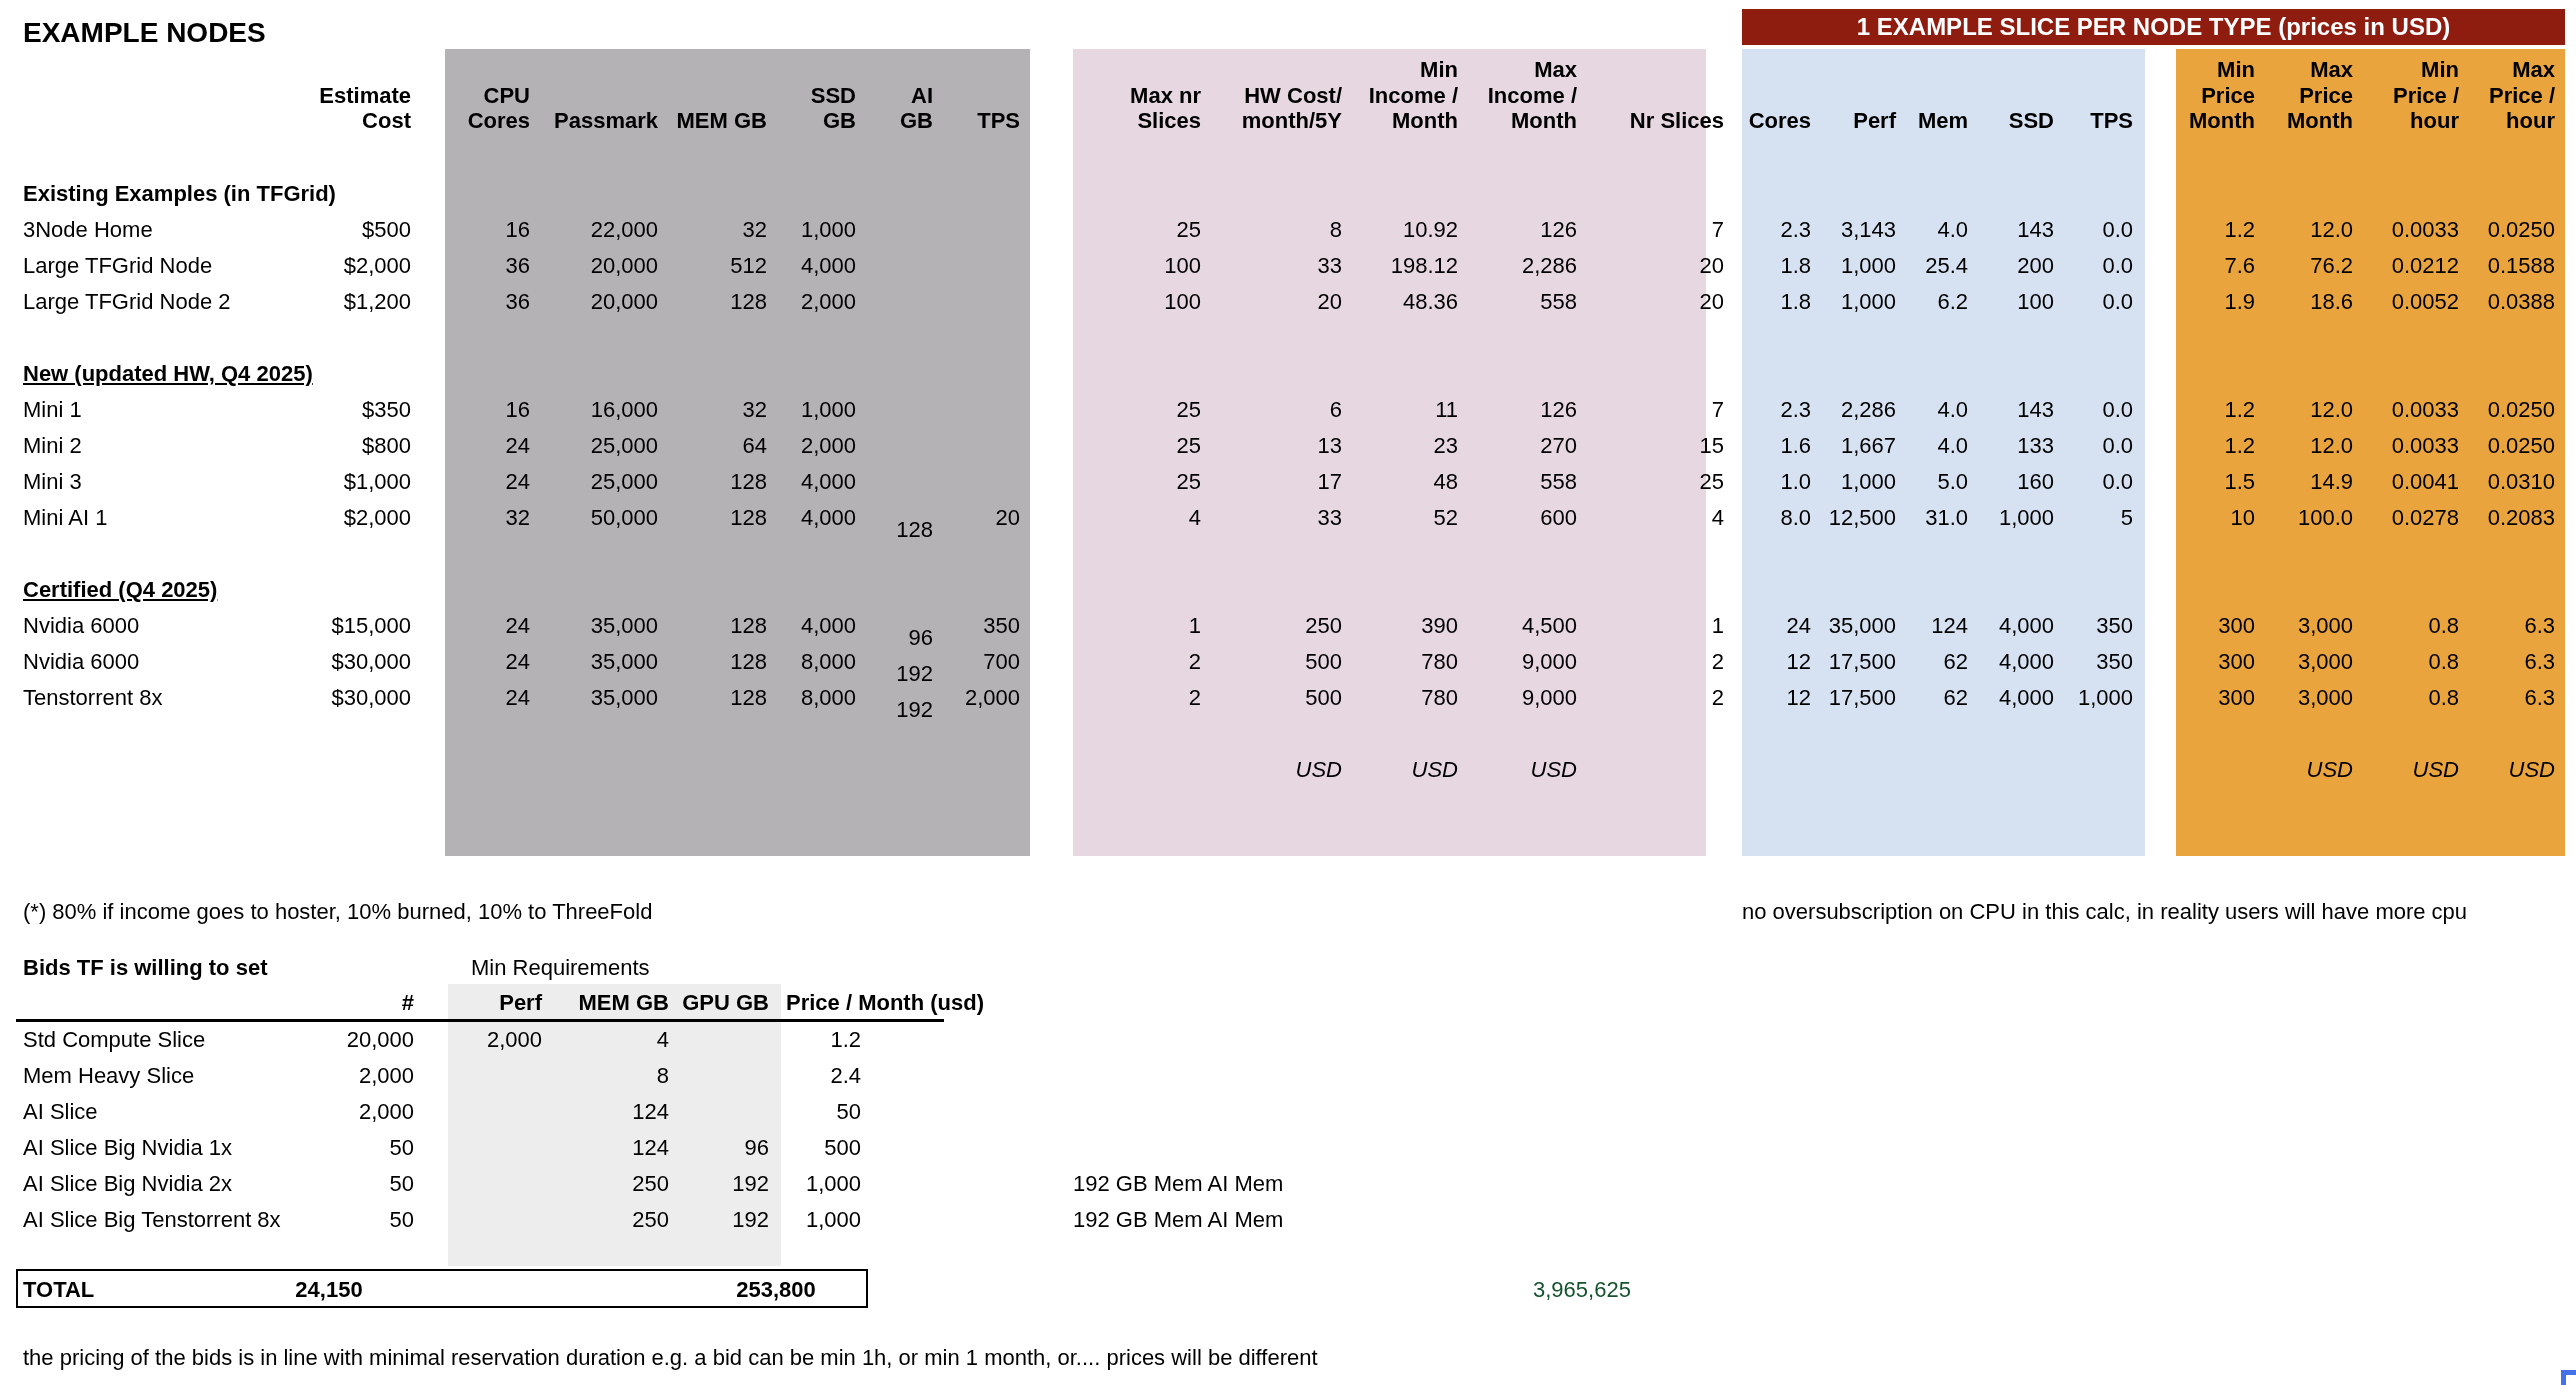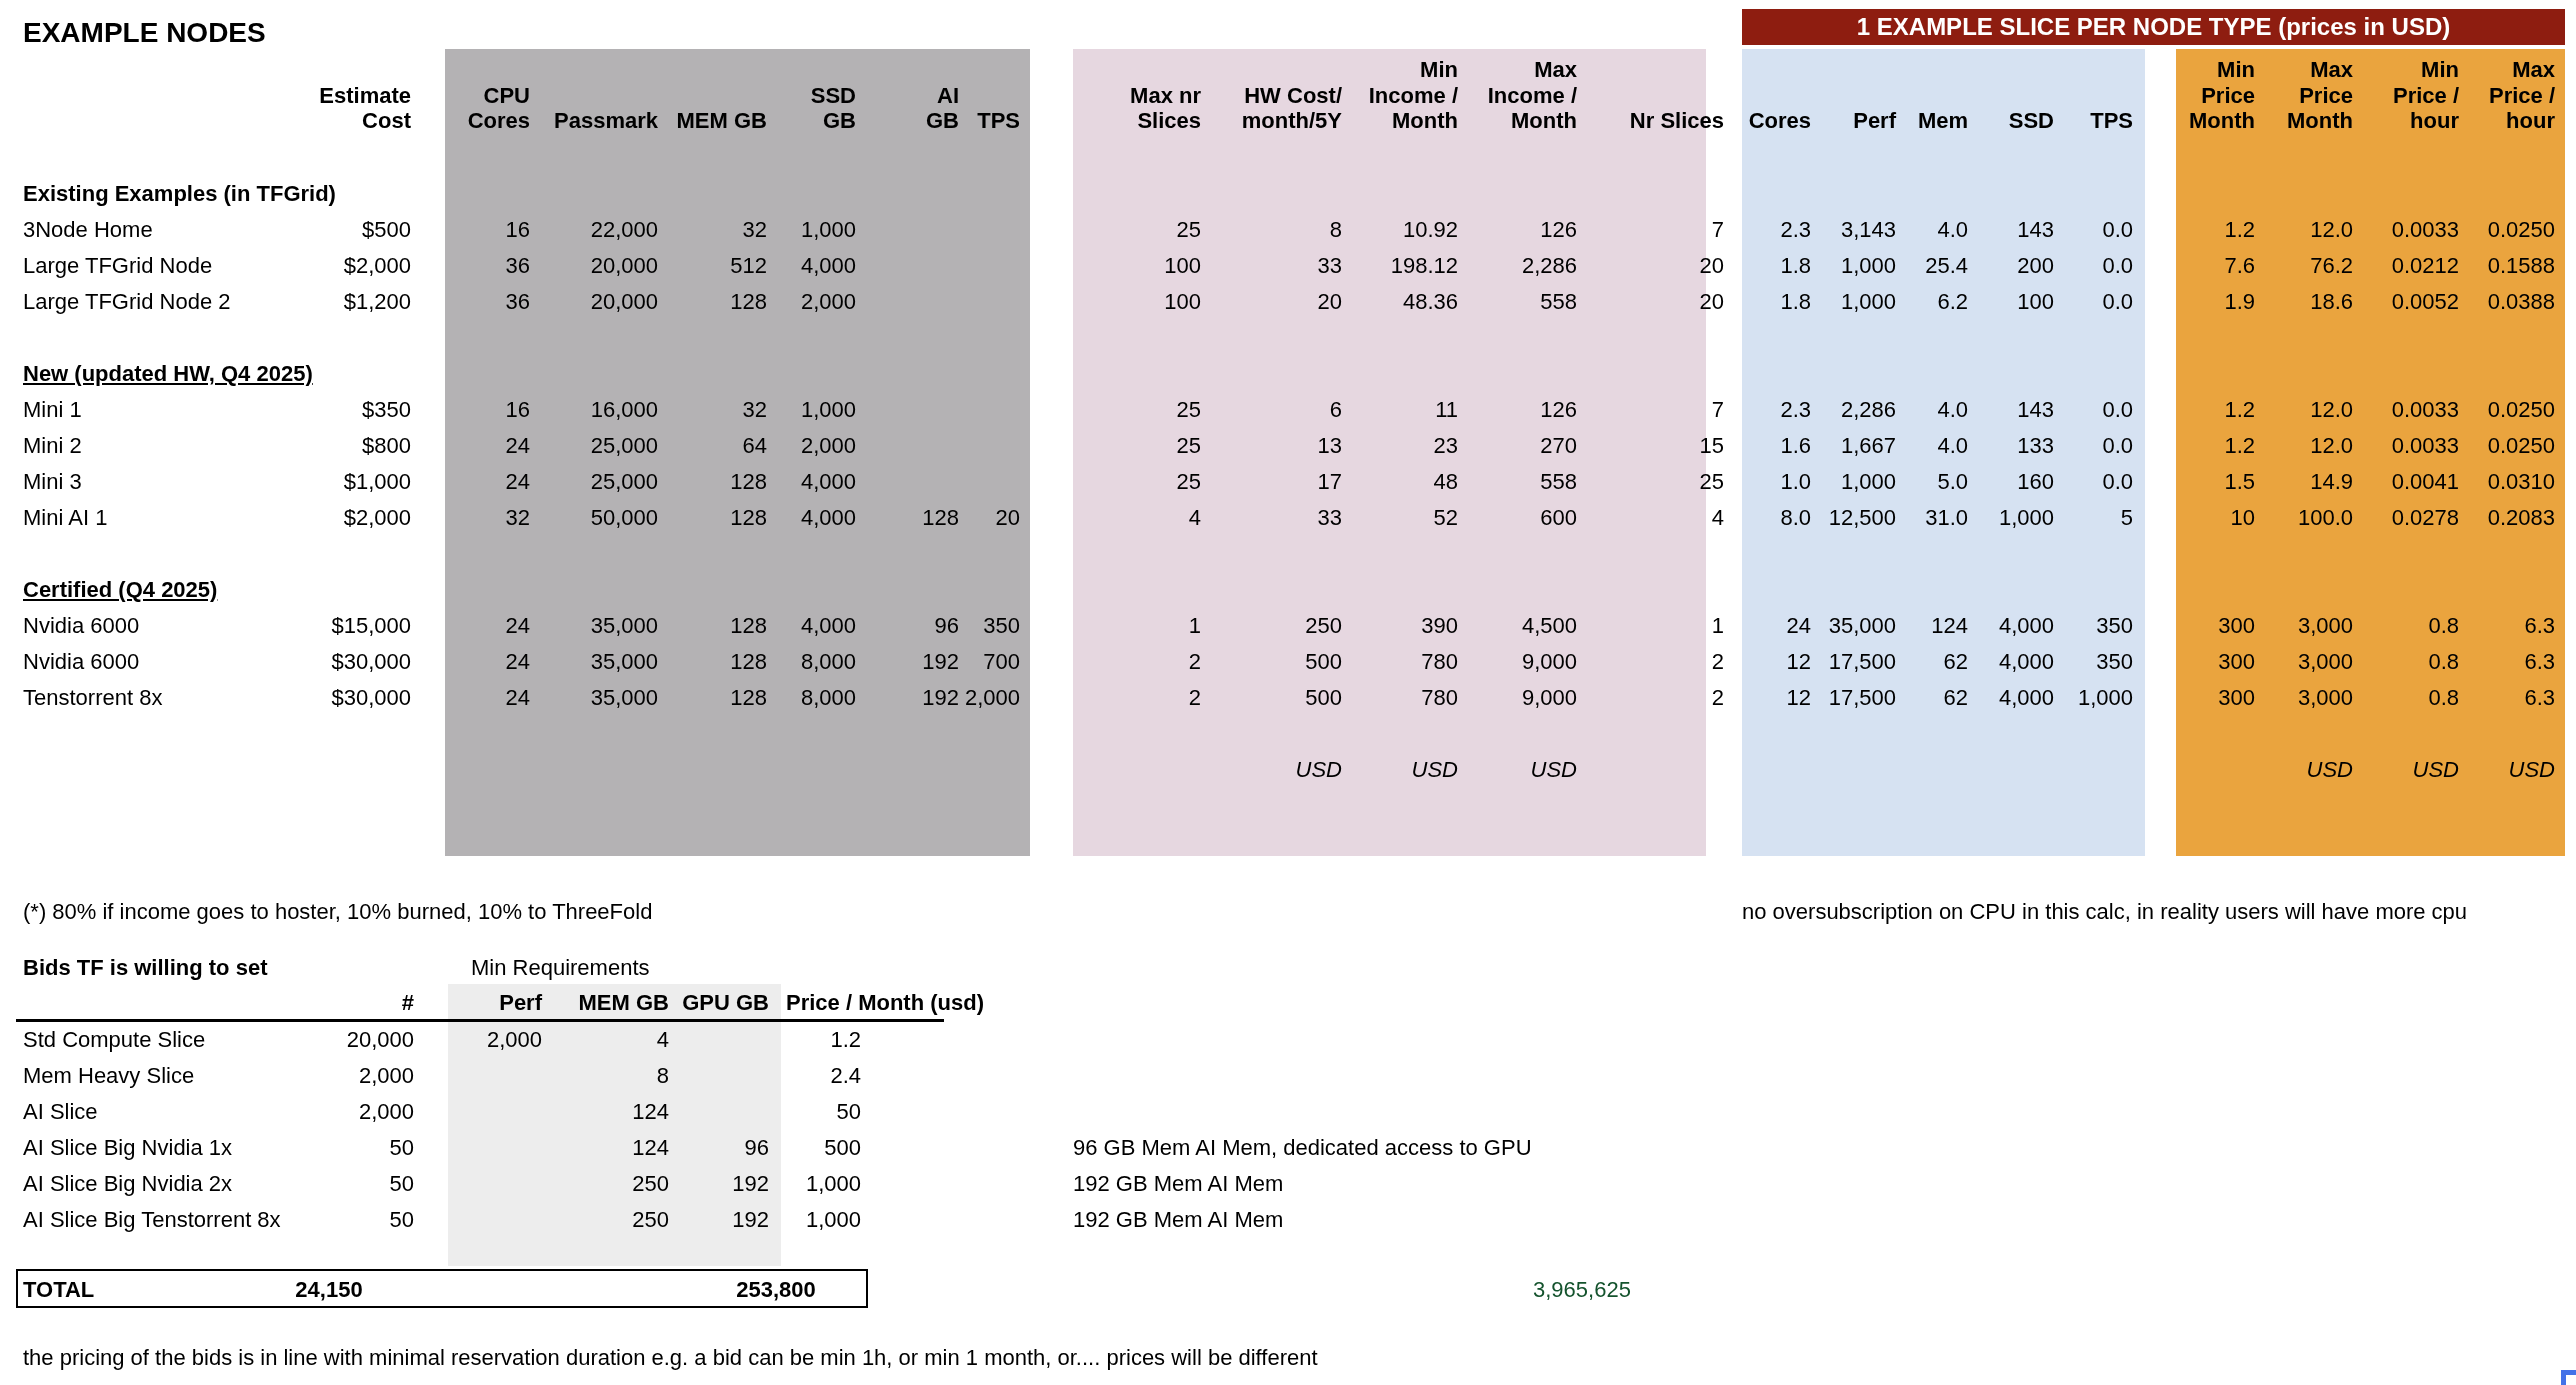--- a/index.html
+++ b/index.html
@@ -13,21 +13,21 @@
   .blk.gray{left:445px;width:585px;background:#b4b2b4;}
   .blk.pink{left:1073px;width:633px;background:#e6d7e0;}
   .blk.blue{left:1742px;width:403px;background:#d6e2f2;}
   .blk.orange{left:2176px;width:389px;background:#eaa43e;}
   .banner{position:absolute;left:1742px;top:8.5px;width:823px;height:36px;background:#8e1d10;
     color:#fff;font-weight:bold;text-align:center;line-height:36px;font-size:24px;}
   .page-title{position:absolute;left:23px;top:14.5px;height:36px;line-height:36px;font-weight:bold;font-size:28px;}
 
   
   .c0{left:241px;width:170px;} .c1{left:360px;width:170px;} .c2{left:488px;width:170px;}
-  .c3{left:597px;width:170px;} .c4{left:686px;width:170px;} .c5{left:789px;width:170px;}
+  .c3{left:597px;width:170px;} .c4{left:686px;width:170px;} .c5{left:763px;width:170px;margin-top:12px;}
   .c6{left:850px;width:170px;} .c7{left:1031px;width:170px;} .c8{left:1172px;width:170px;}
   .c9{left:1288px;width:170px;} .c10{left:1407px;width:170px;} .c11{left:1525px;width:170px;padding-left:29px;}
   .c12{left:1641px;width:170px;} .c13{left:1726px;width:170px;} .c14{left:1798px;width:170px;}
   .c15{left:1884px;width:170px;} .c16{left:1963px;width:170px;} .c17{left:2085px;width:170px;}
   .c18{left:2183px;width:170px;} .c19{left:2289px;width:170px;} .c20{left:2385px;width:170px;}
 
   .hdr{position:absolute;left:0;top:49px;width:2576px;height:88px;}
   .hdr .hc{position:absolute;bottom:3.4px;line-height:25.5px;text-align:right;font-weight:bold;white-space:pre-line;}
 
   .rows{position:absolute;left:0;top:176px;width:2476px;}
@@ -597,21 +597,20 @@
         <div class="cell b-price">50</div>
       </div>
 
       <div class="brow">
         <div class="cell label">AI Slice Big Nvidia 1x</div>
         <div class="cell b-count">50</div>
         <div class="cell b-perf"></div>
         <div class="cell b-mem">124</div>
         <div class="cell b-gpu">96</div>
         <div class="cell b-price">500</div>
-        <div class="cell note">96 GB Mem AI Mem, dedicated access to GPU</div>
       </div>
 
       <div class="brow">
         <div class="cell label">AI Slice Big Nvidia 2x</div>
         <div class="cell b-count">50</div>
         <div class="cell b-perf"></div>
         <div class="cell b-mem">250</div>
         <div class="cell b-gpu">192</div>
         <div class="cell b-price">1,000</div>
         <div class="cell note">192 GB Mem AI Mem</div>

